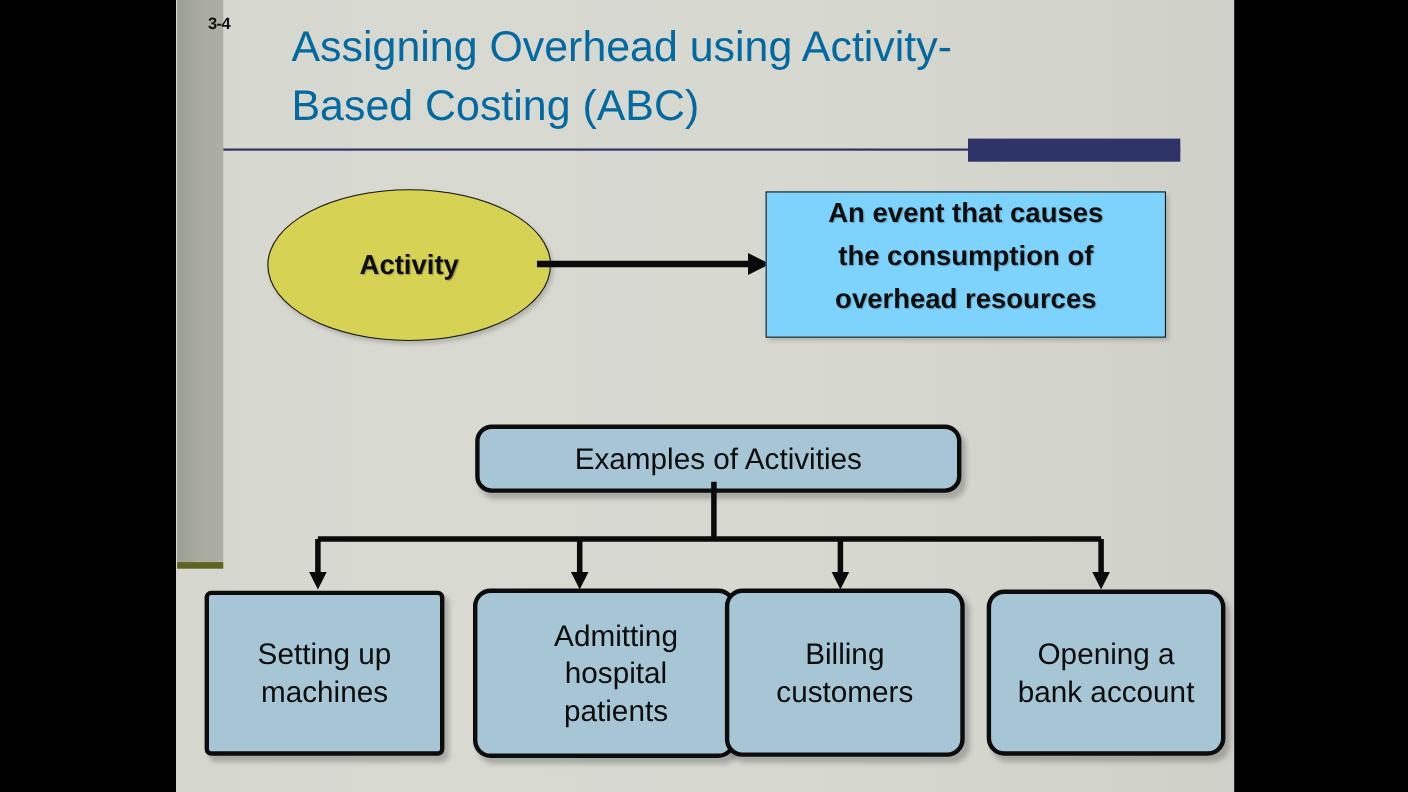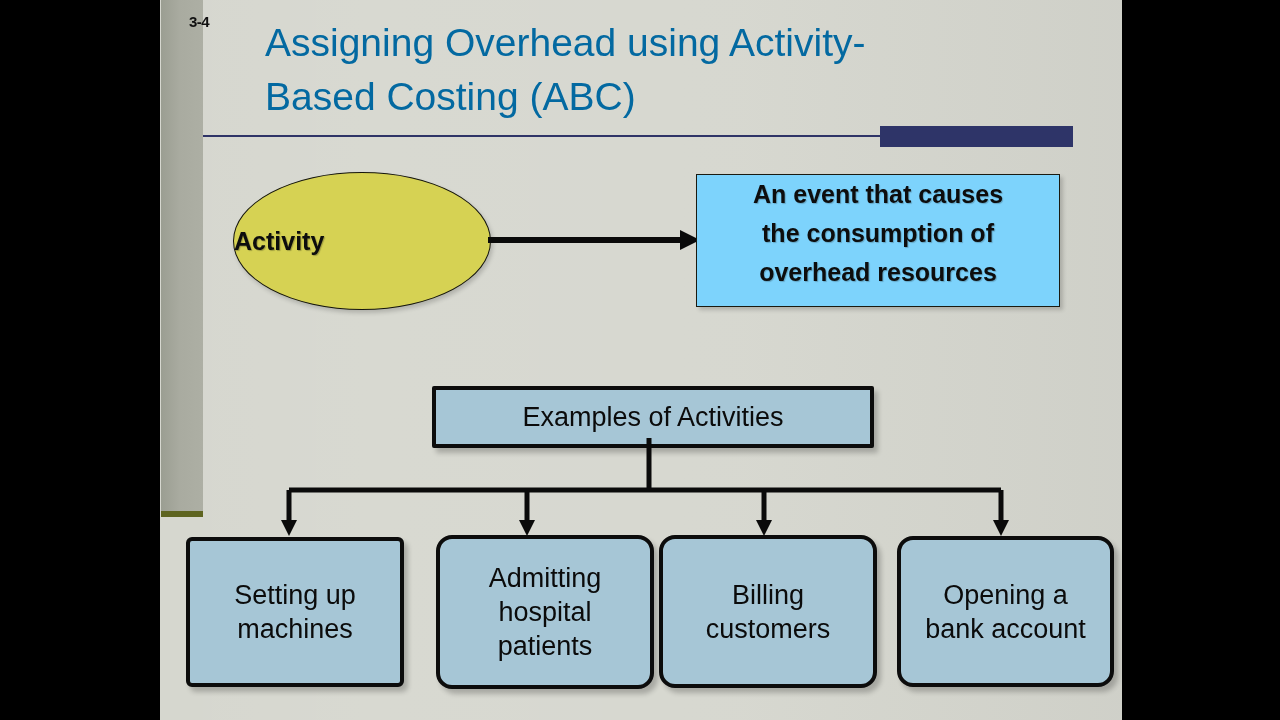--- a/index.html
+++ b/index.html
@@ -99,31 +99,31 @@
     left: 720px;
     top: 126px;
     width: 193px;
     height: 21px;
     background: #2e3468;
   }
 
   
   #activity-ellipse {
     position: absolute;
-    left: 73px;
+    left: 83px;
     top: 172px;
     width: 256px;
     height: 136px;
     border-radius: 50%;
     background: #d6d253;
     border: 1.5px solid #15150c;
     box-shadow: 2px 3px 4px rgba(0,0,0,0.18);
     display: flex;
     align-items: center;
-    justify-content: flex-start;
+    justify-content: center;
   }
   #activity-label {
     font-size: 25px;
     font-weight: bold;
     color: #0d0d0d;
     text-shadow: 1px 1px 1px rgba(0,0,0,0.25);
   }
 
   
   #arrow-activity {
@@ -176,26 +176,26 @@
     line-height: 34px;
     color: #0b0b0b;
     white-space: pre-line;
   }
 
   #examples-box {
     left: 272px;
     top: 386px;
     width: 434px;
     height: 54px;
-    border-radius: 2px;
+    border-radius: 15px;
   }
   #examples-box .box-text { font-size: 27px; }
 
   #leaf-box-0 { left: 26px;  top: 537px; width: 210px; height: 142px; border-radius: 6px; }
-  #leaf-box-1 { left: 276px; top: 535px; width: 210px; height: 146px; }
+  #leaf-box-1 { left: 270px; top: 535px; width: 210px; height: 146px; padding-left: 21px; }
   #leaf-box-2 { left: 499px; top: 535px; width: 210px; height: 145px; }
   #leaf-box-3 { left: 737px; top: 536px; width: 209px; height: 143px; }
 
   
   #connector {
     position: absolute;
     left: 0;
     top: 430px;
     width: 962px;
     height: 115px;

